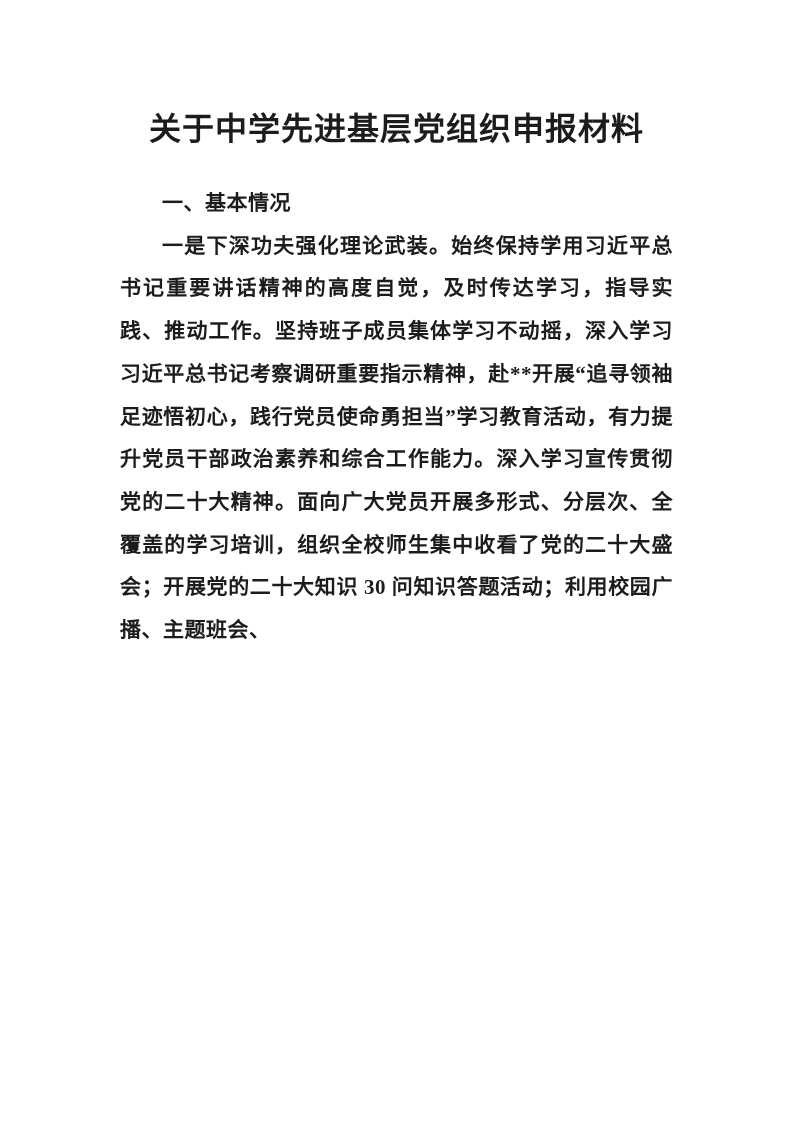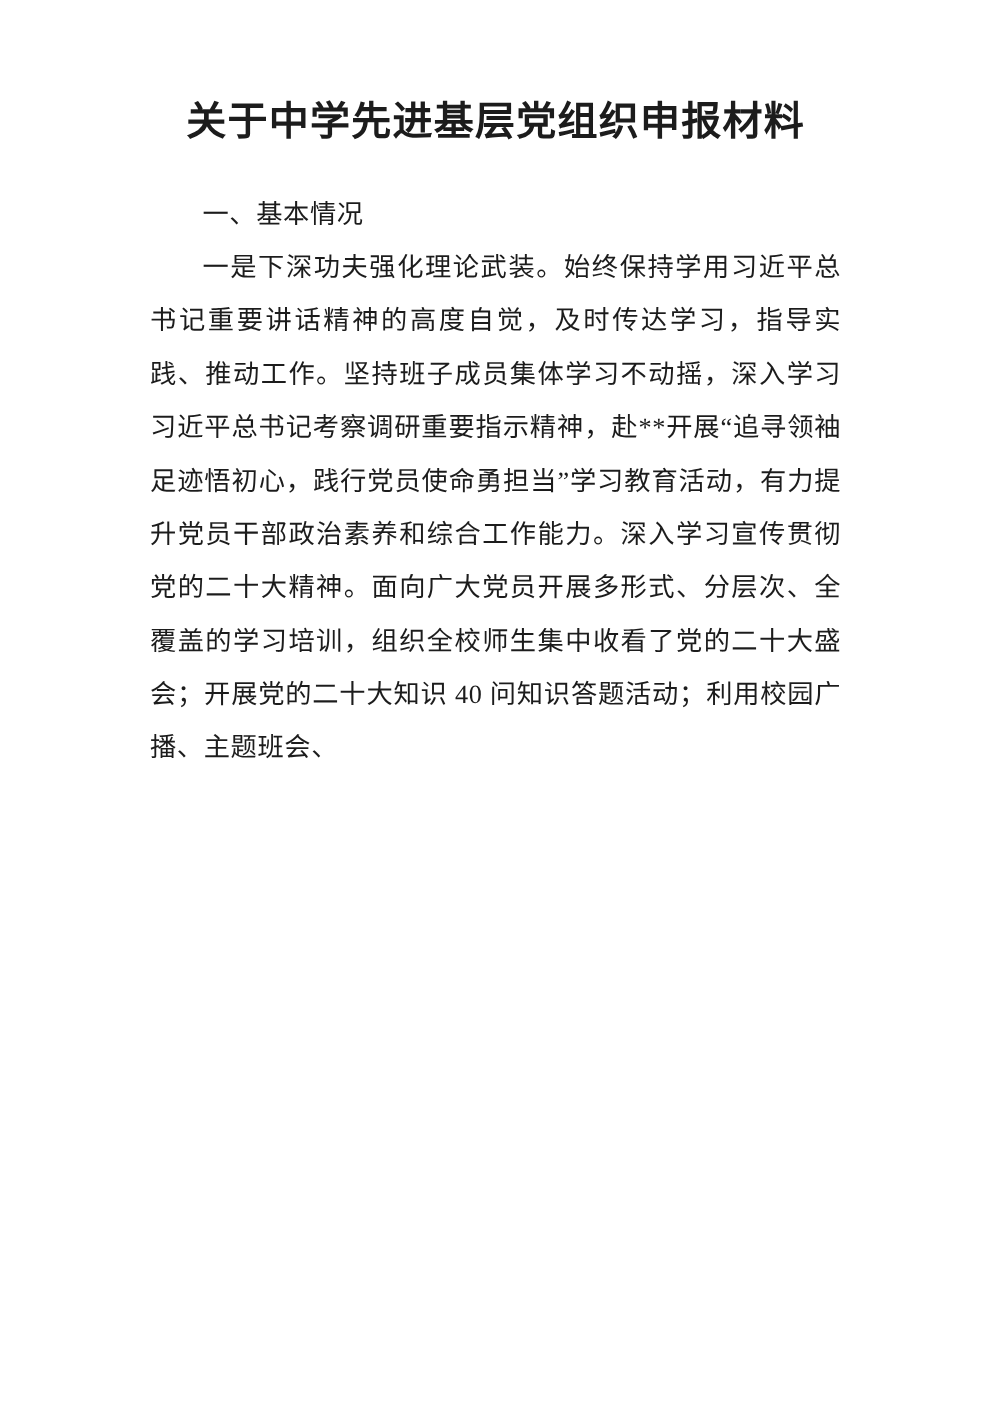--- a/index.html
+++ b/index.html
@@ -8,21 +8,21 @@
     padding: 0;
     background: #ffffff;
   }
   .page {
     position: relative;
     width: 793px;
     height: 1122px;
     margin: 0 auto;
     background: #ffffff;
     box-sizing: border-box;
-    padding: 72px 120px 0 120px;
+    padding: 104px 120px 0 120px;
     overflow: hidden;
     font-family: "Liberation Serif", "DejaVu Serif", serif;
     color: #1c1c1c;
   }
   .doc-title {
     margin: 0 0 28px 0;
     font-size: 32px;
     line-height: 50px;
     font-weight: bold;
     text-align: center;
@@ -30,30 +30,30 @@
     white-space: nowrap;
   }
   .doc-body p {
     margin: 0;
     font-size: 21px;
     line-height: 42.7px;
     text-indent: 2em;
     text-align: justify;
     text-justify: inter-character;
     letter-spacing: 0.5px;
-    font-weight: 400;
+    font-weight: 700;
   }
 </style>
 </head>
 <body>
 
 <div class="page">
   <h1 class="doc-title">关于中学先进基层党组织申报材料</h1>
 
   <div class="doc-body">
     <p>一、基本情况</p>
 
 
 
 
-    <p>一是下深功夫强化理论武装。始终保持学用习近平总书记重要讲话精神的高度自觉，及时传达学习，指导实践、推动工作。坚持班子成员集体学习不动摇，深入学习习近平总书记考察调研重要指示精神，赴**开展“追寻领袖足迹悟初心，践行党员使命勇担当”学习教育活动，有力提升党员干部政治素养和综合工作能力。深入学习宣传贯彻党的二十大精神。面向广大党员开展多形式、分层次、全覆盖的学习培训，组织全校师生集中收看了党的二十大盛会；开展党的二十大知识 40 问知识答题活动；利用校园广播、主题班会、</p>
+    <p>一是下深功夫强化理论武装。始终保持学用习近平总书记重要讲话精神的高度自觉，及时传达学习，指导实践、推动工作。坚持班子成员集体学习不动摇，深入学习习近平总书记考察调研重要指示精神，赴**开展“追寻领袖足迹悟初心，践行党员使命勇担当”学习教育活动，有力提升党员干部政治素养和综合工作能力。深入学习宣传贯彻党的二十大精神。面向广大党员开展多形式、分层次、全覆盖的学习培训，组织全校师生集中收看了党的二十大盛会；开展党的二十大知识 30 问知识答题活动；利用校园广播、主题班会、</p>
   </div>
 </div>
 
 </body></html>

